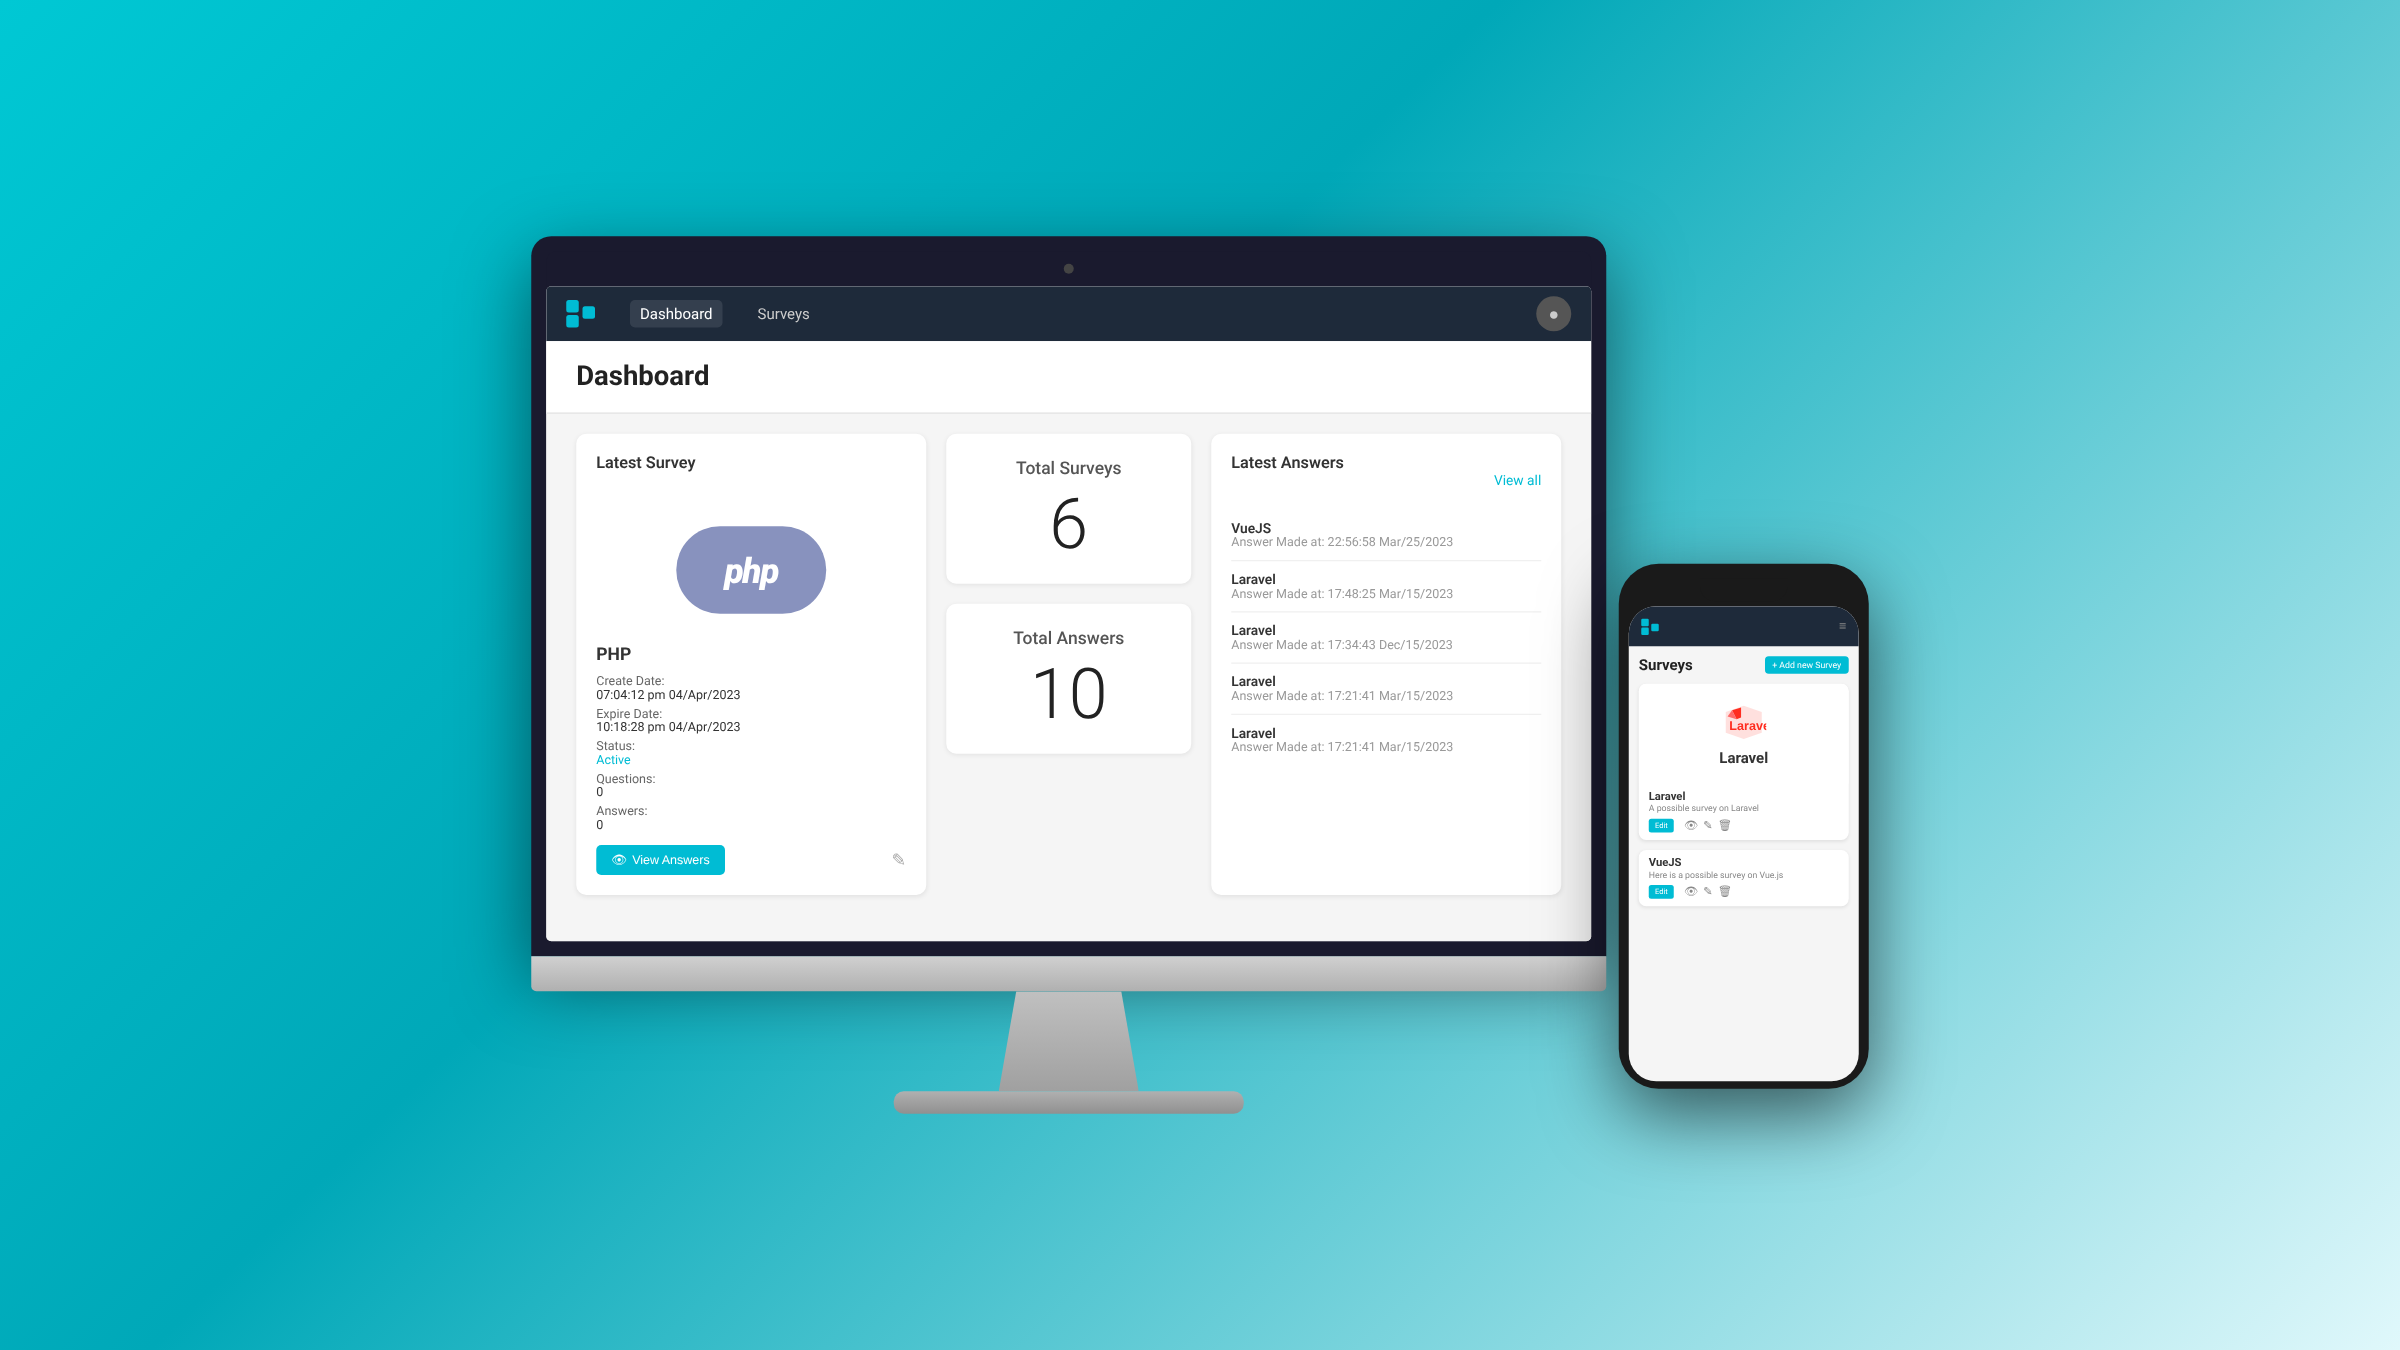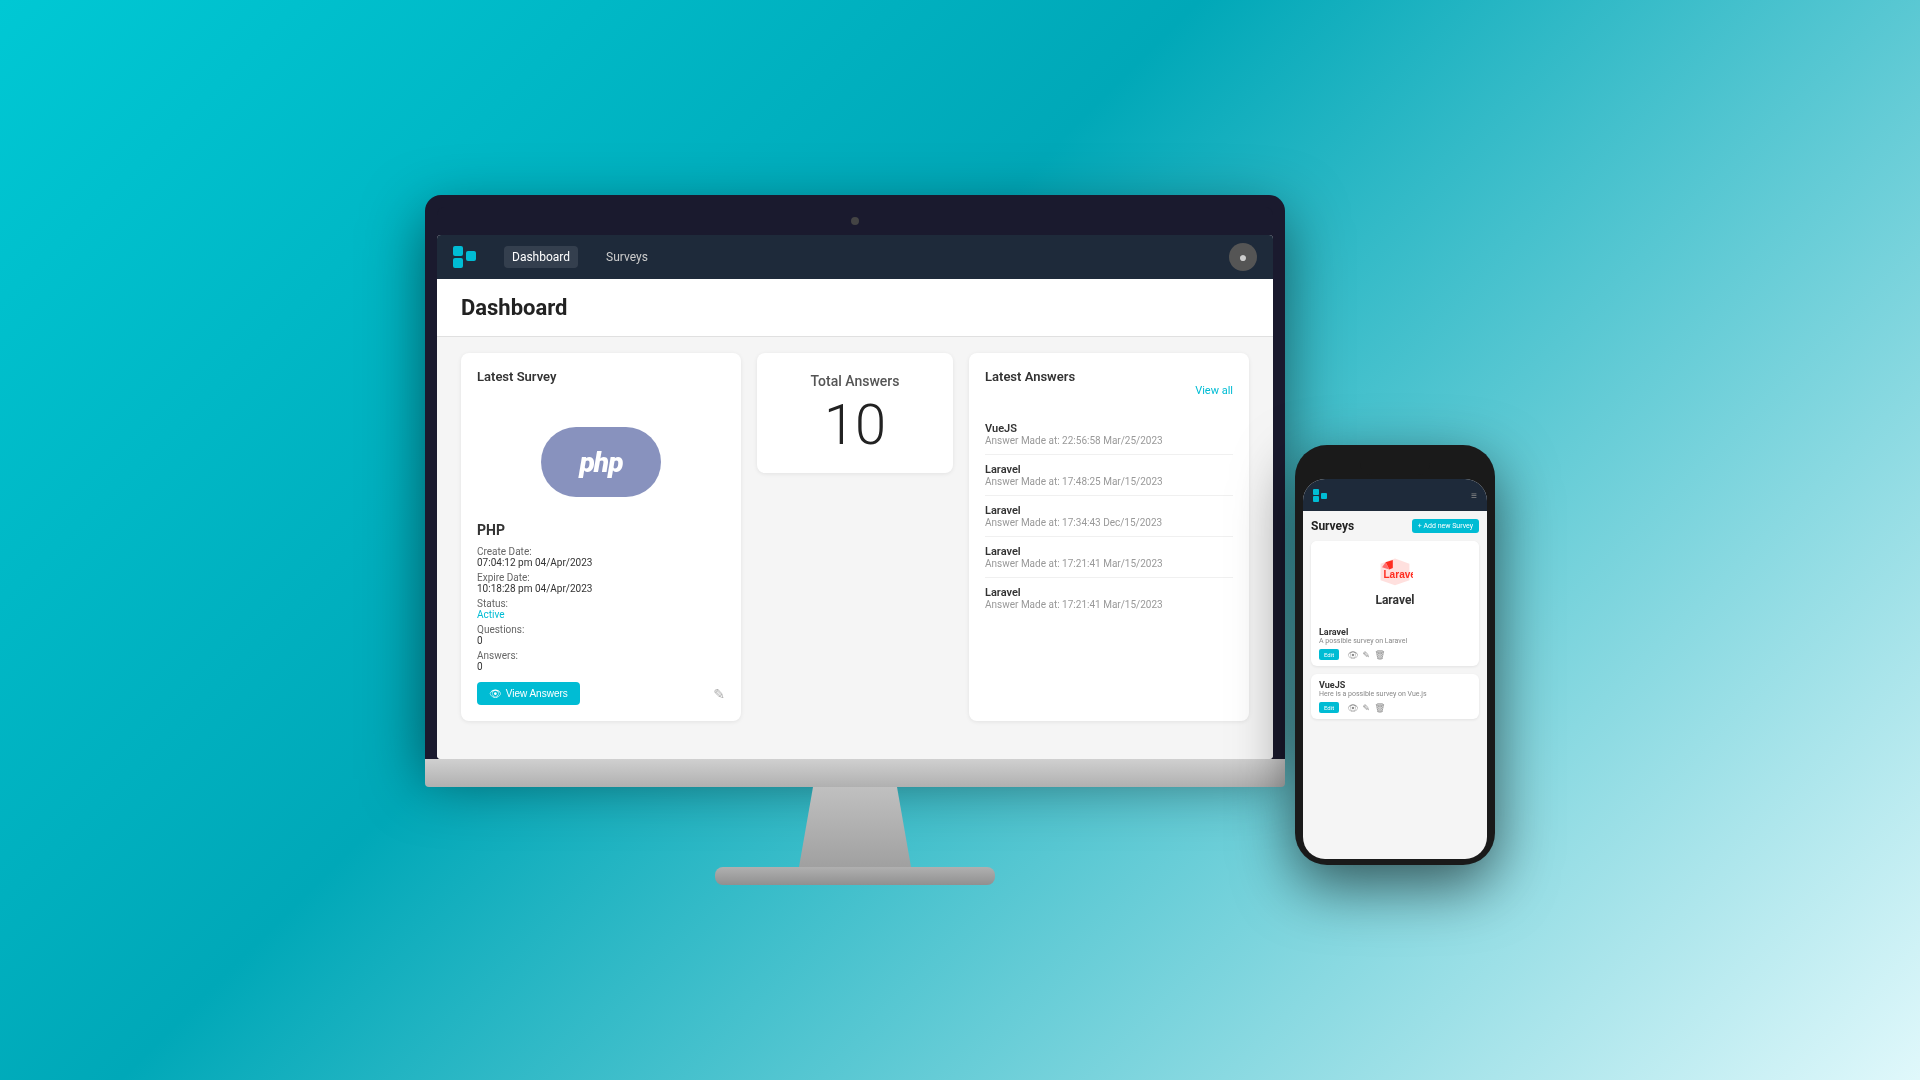--- a/index.html
+++ b/index.html
@@ -26,21 +26,21 @@
     .imac {
       display: flex;
       flex-direction: column;
       align-items: center;
     }
 
     .imac-screen-outer {
       width: 860px;
       background: #1a1a2e;
       border-radius: 16px 16px 0 0;
-      padding: 12px 12px 0 12px;
+      padding: 12px 12px 12px 12px;
       box-shadow: 0 20px 60px rgba(0,0,0,0.5);
     }
 
     .imac-camera-bar {
       height: 28px;
       display: flex;
       align-items: center;
       justify-content: center;
       background: #1a1a2e;
       border-radius: 8px 8px 0 0;
@@ -524,20 +524,24 @@
               <div class="survey-actions">
                 <button class="btn-view">
                   <span>👁</span>
                   <span>View Answers</span>
                 </button>
                 <span class="edit-icon">✎</span>
               </div>
             </div>
 
             <div class="stat-col">
+              <div class="card stat-card">
+                <div class="stat-label">Total Surveys</div>
+                <div class="stat-number">6</div>
+              </div>
               <div class="card stat-card">
                 <div class="stat-label">Total Answers</div>
                 <div class="stat-number">10</div>
               </div>
             </div>
 
             <div class="card">
               <div class="answers-header">
                 <div class="card-title">Latest Answers</div>
                 <div class="view-all-link">View all</div>

